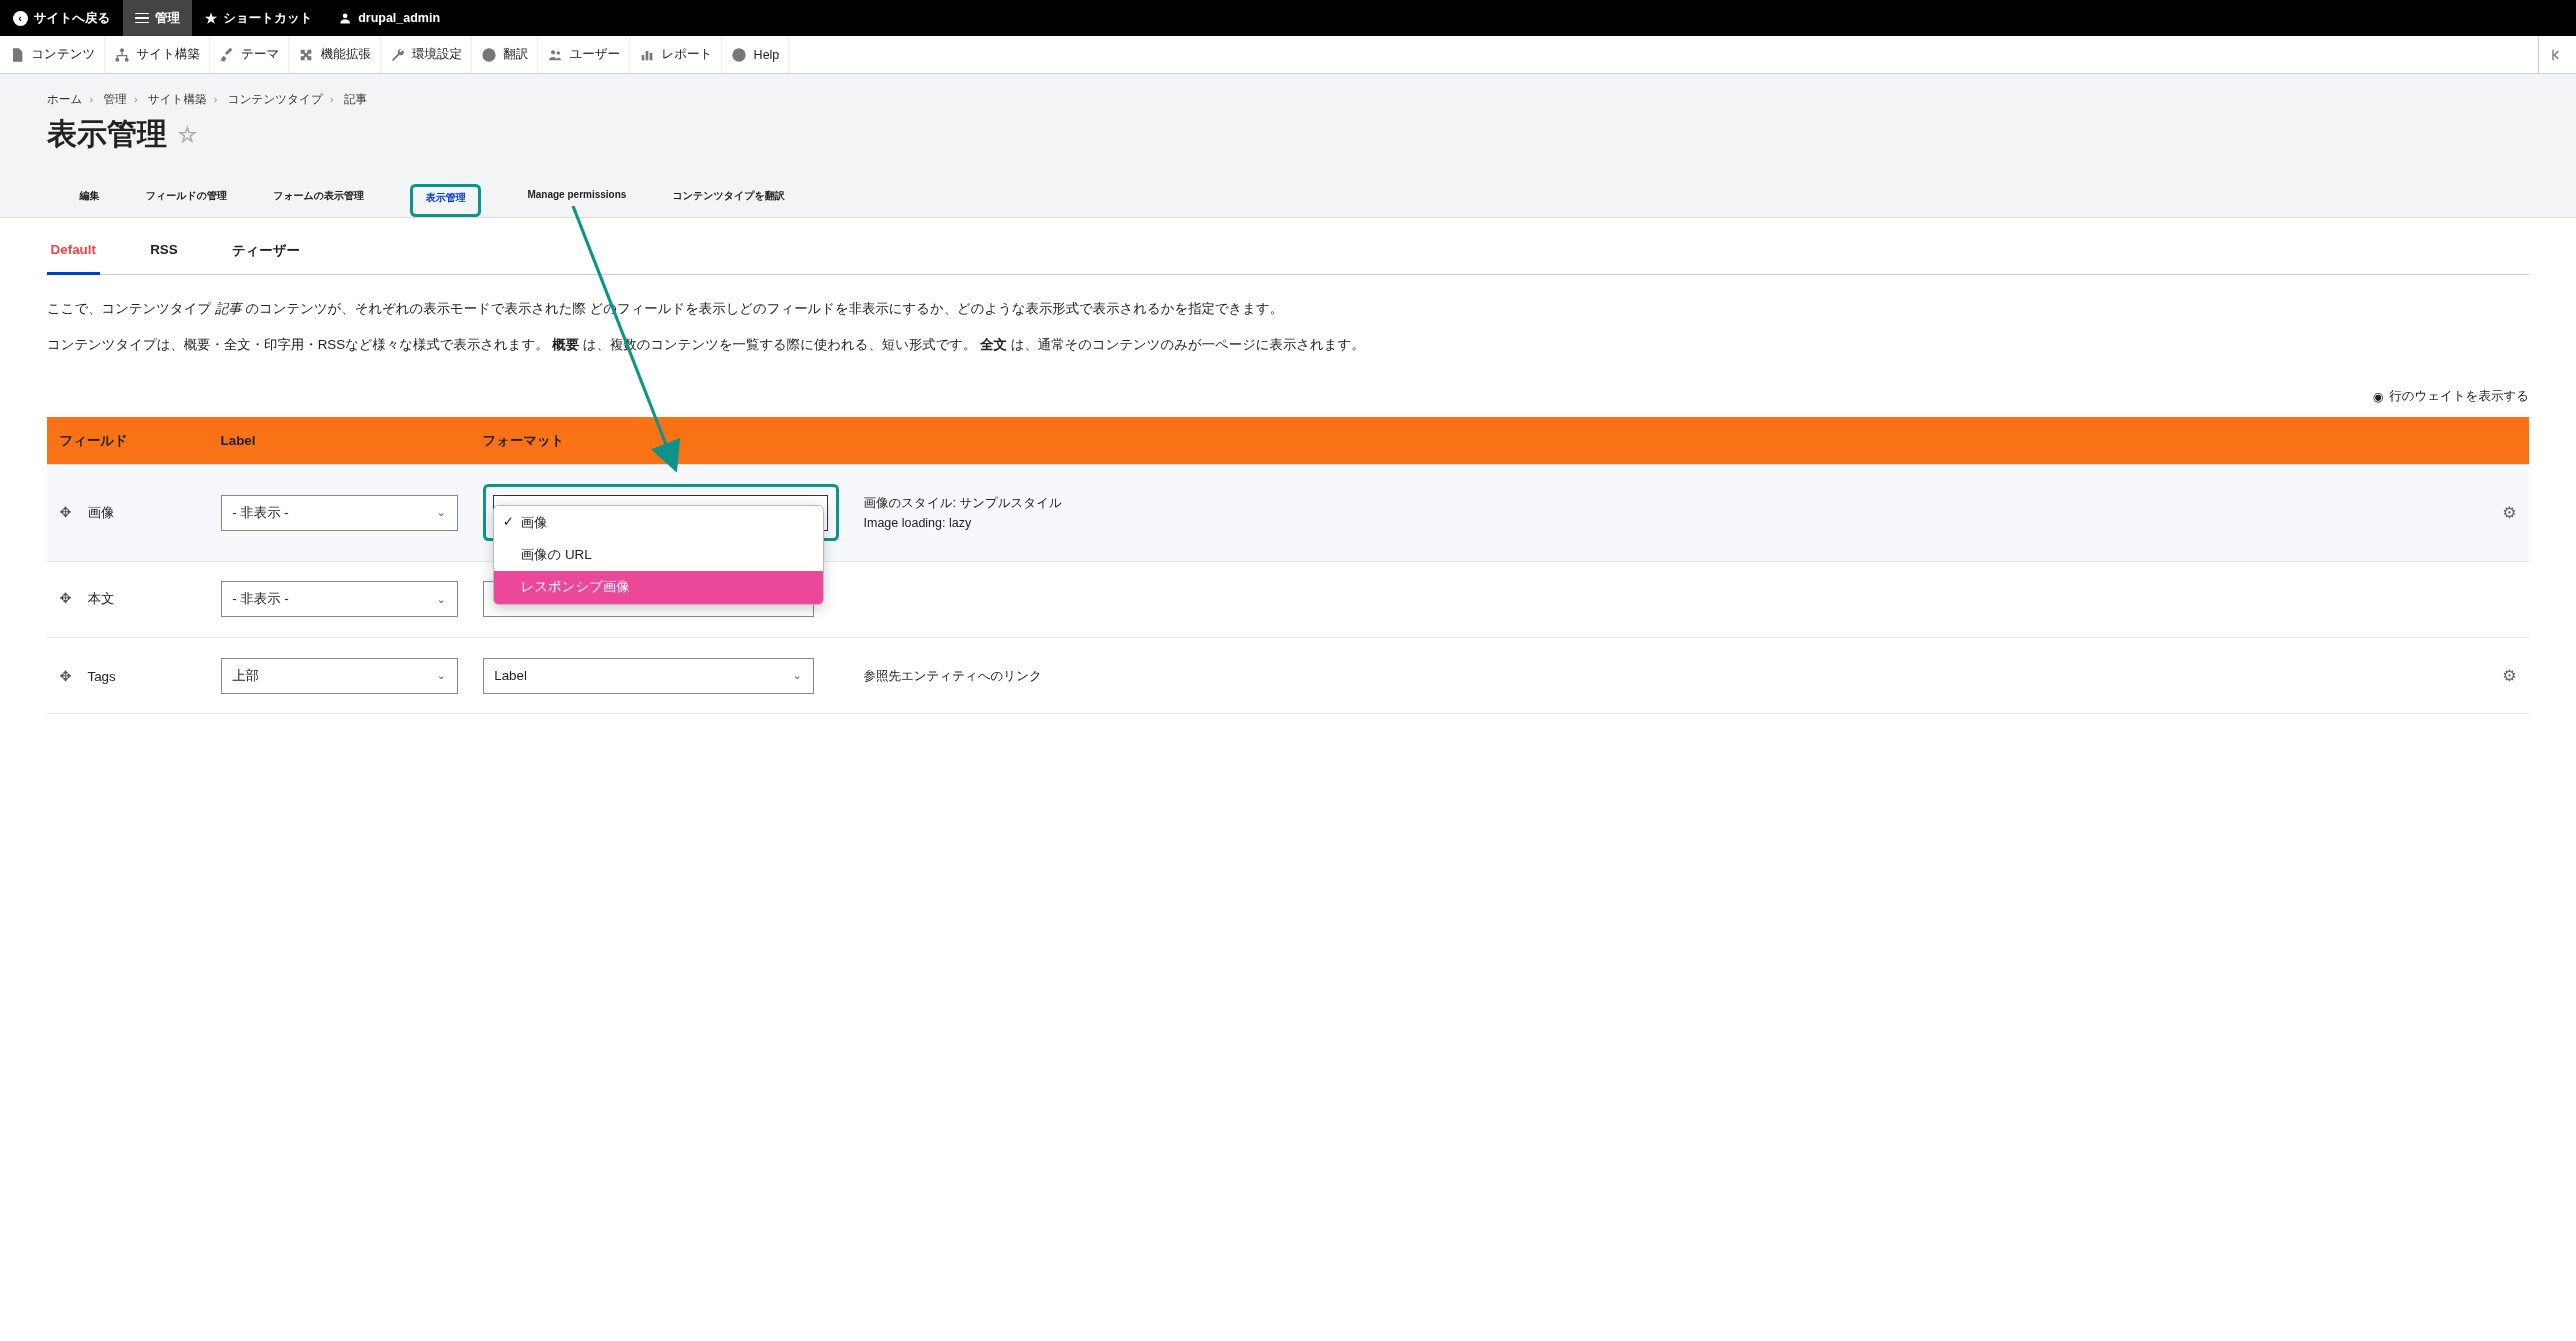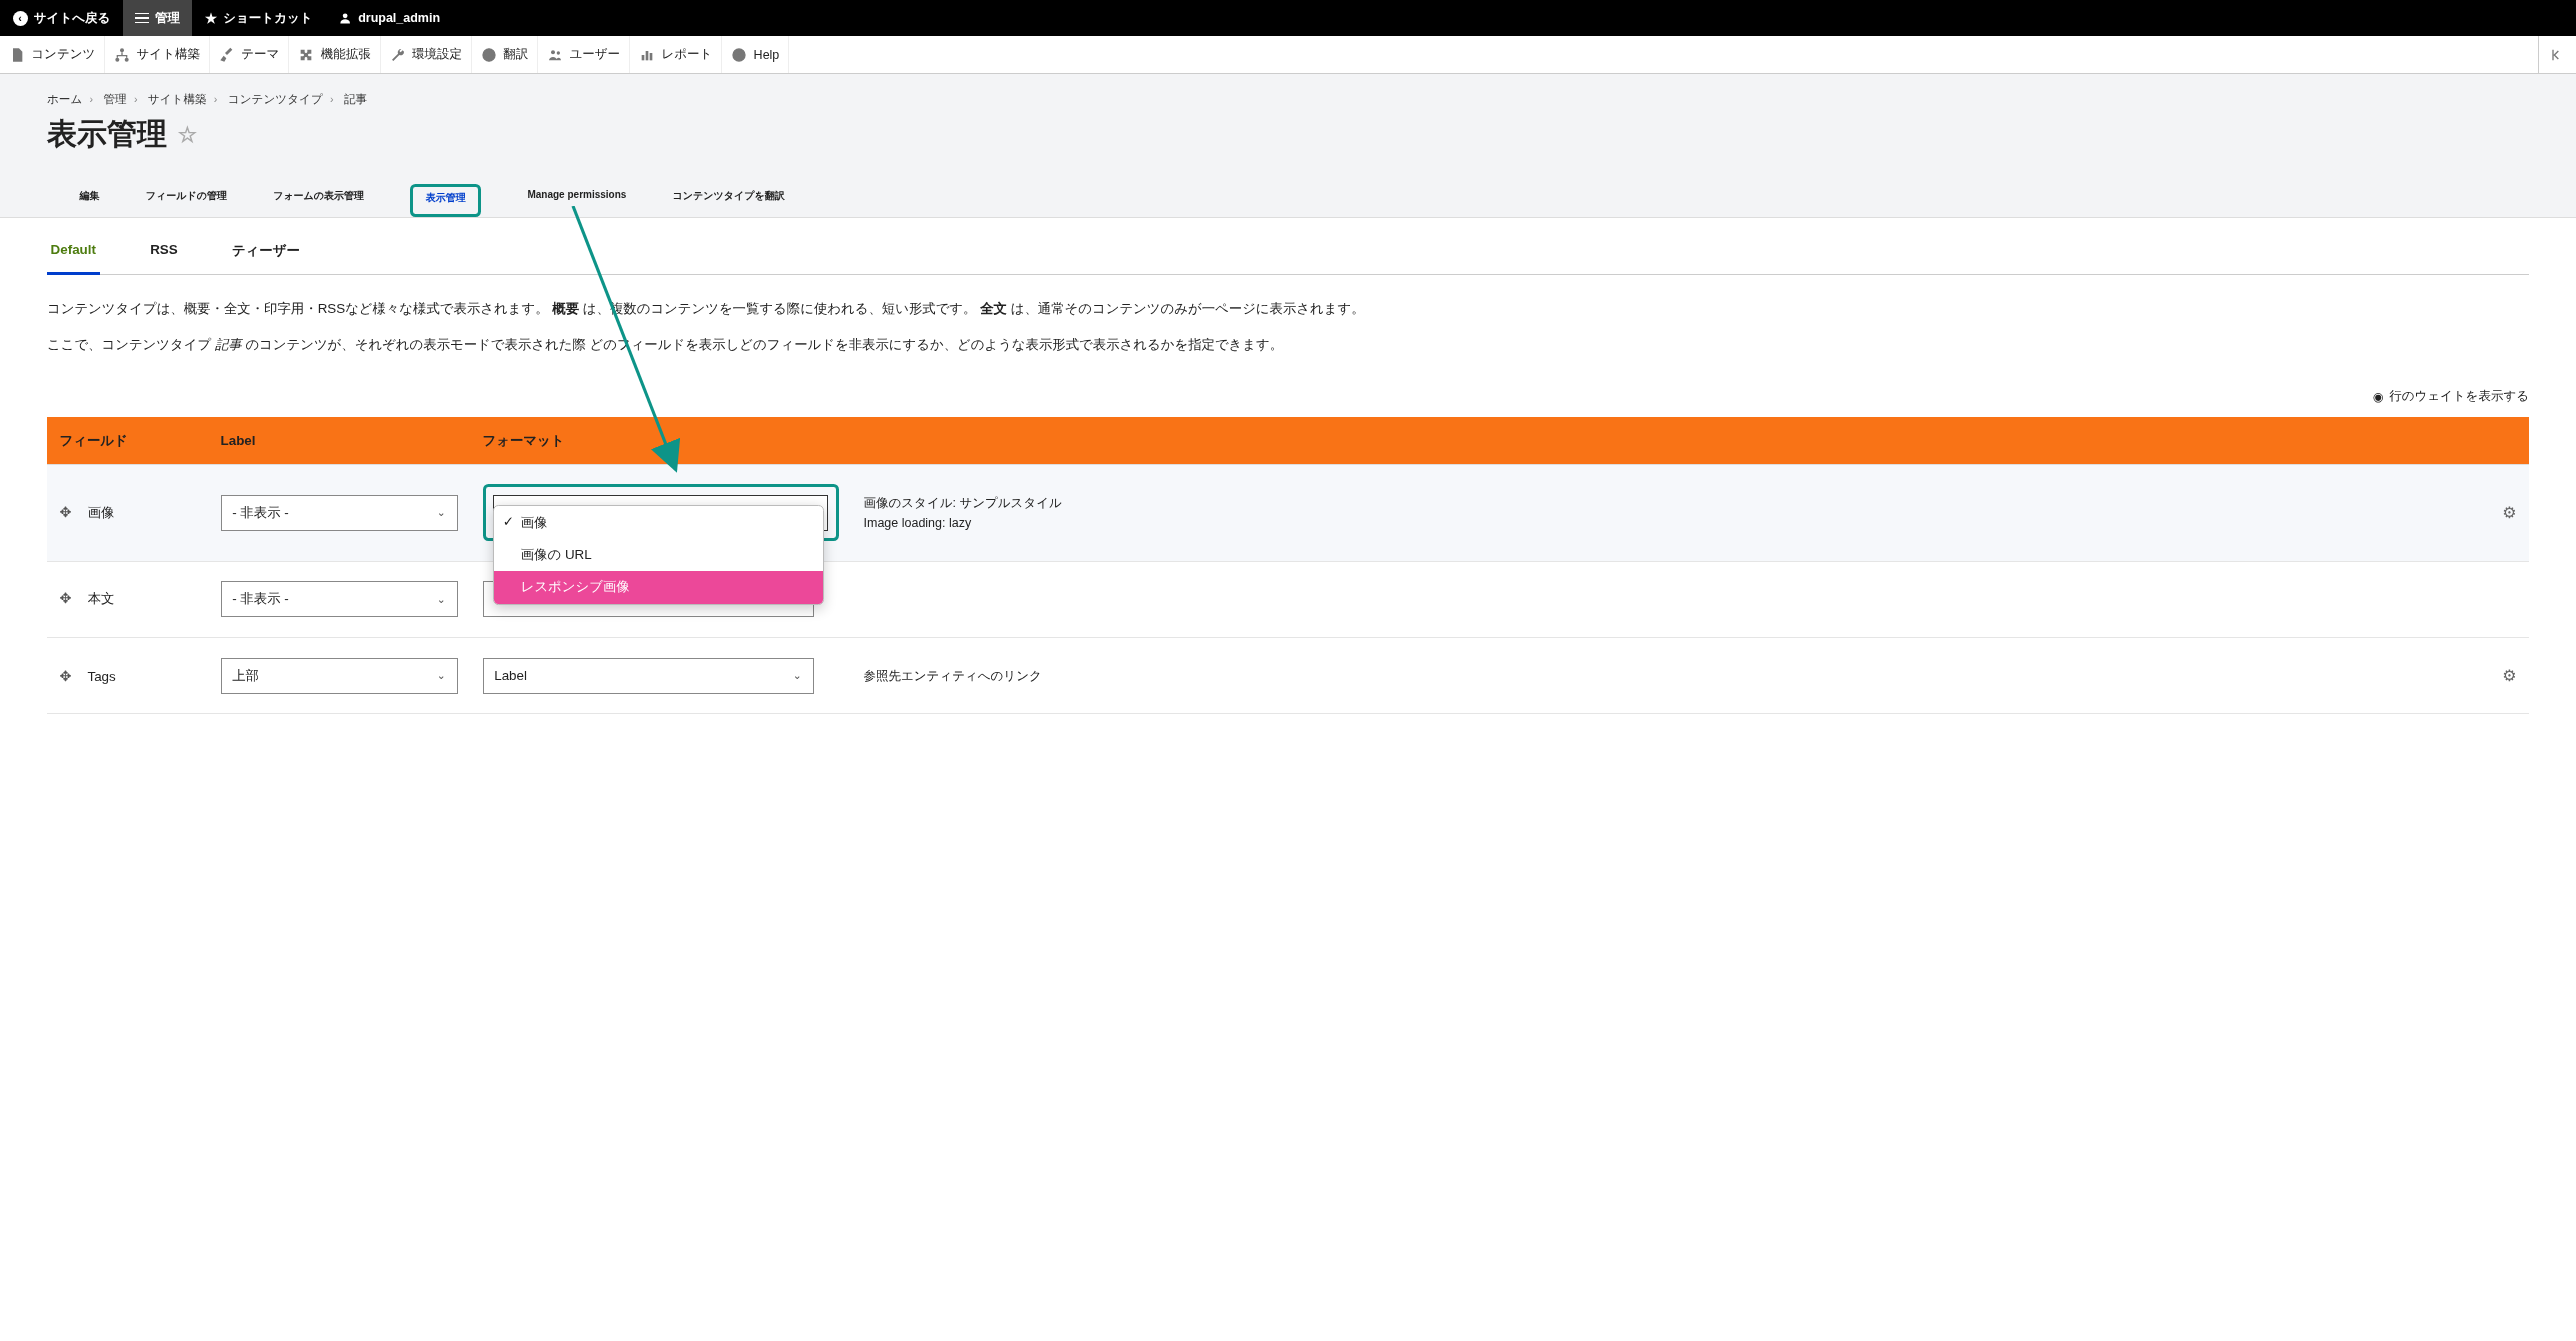--- a/index.html
+++ b/index.html
@@ -37,21 +37,21 @@
 
 
 .highlight-box { border: 3.6px solid #0d9488; border-radius: 5.4px; padding: 5.4px 12.5px 10.7px 12.5px; position: relative; top: 1.8px; }
 
 
 .content { padding: 0 47px 36px 47px; }
 
 
 .secondary-tabs { display: flex; gap: 47px; border-bottom: 0.9px solid #ccc; margin-top: 9px; }
 .secondary-tabs .stab { font-size: 13.4px; font-weight: 700; padding: 14.3px 3.6px; cursor: pointer; color: #222; }
-.secondary-tabs .stab.active { color: #4d7c0f; border-bottom: 3.6px solid #003ecc; margin-bottom: -0.9px; }
+.secondary-tabs .stab.active { color: #ef4444; border-bottom: 3.6px solid #003ecc; margin-bottom: -0.9px; }
 
 .desc { font-size: 13.4px; line-height: 1.8; padding: 21.5px 0 10.7px 0; }
 .desc p { margin-bottom: 12.5px; }
 .desc em { font-style: italic; }
 .desc strong { font-weight: 700; }
 
 .weights-link { text-align: right; font-size: 12.5px; padding: 7.2px 0 12.5px 0; display: flex; justify-content: flex-end; align-items: center; gap: 5.4px; cursor: pointer; }
 .weights-link .eye { font-size: 12.5px; }
 
 
@@ -216,30 +216,30 @@
 
 <div class="content">
   <div class="secondary-tabs">
     <div class="stab active">Default</div>
     <div class="stab">RSS</div>
     <div class="stab">ティーザー</div>
   </div>
 
   <div class="desc">
     <p>
+      <span>ここで、コンテンツタイプ </span>
+      <em>記事 </em>
+      <span>のコンテンツが、それぞれの表示モードで表示された際   どのフィールドを表示しどのフィールドを非表示にするか、どのような表示形式で表示されるかを指定できます。</span>
+    </p>
+    <p>
       <span>コンテンツタイプは、概要・全文・印字用・RSSなど様々な様式で表示されます。</span>
       <strong>概要</strong>
       <span>は、複数のコンテンツを一覧する際に使われる、短い形式です。</span>
       <strong>全文</strong>
       <span>は、通常そのコンテンツのみが一ページに表示されます。</span>
-    </p>
-    <p>
-      <span>ここで、コンテンツタイプ </span>
-      <em>記事 </em>
-      <span>のコンテンツが、それぞれの表示モードで表示された際   どのフィールドを表示しどのフィールドを非表示にするか、どのような表示形式で表示されるかを指定できます。</span>
     </p>
   </div>
 
   <div class="weights-link">
     <span class="eye">◉</span>
     <span>行のウェイトを表示する</span>
   </div>
 
   <table class="table">
     <thead>

